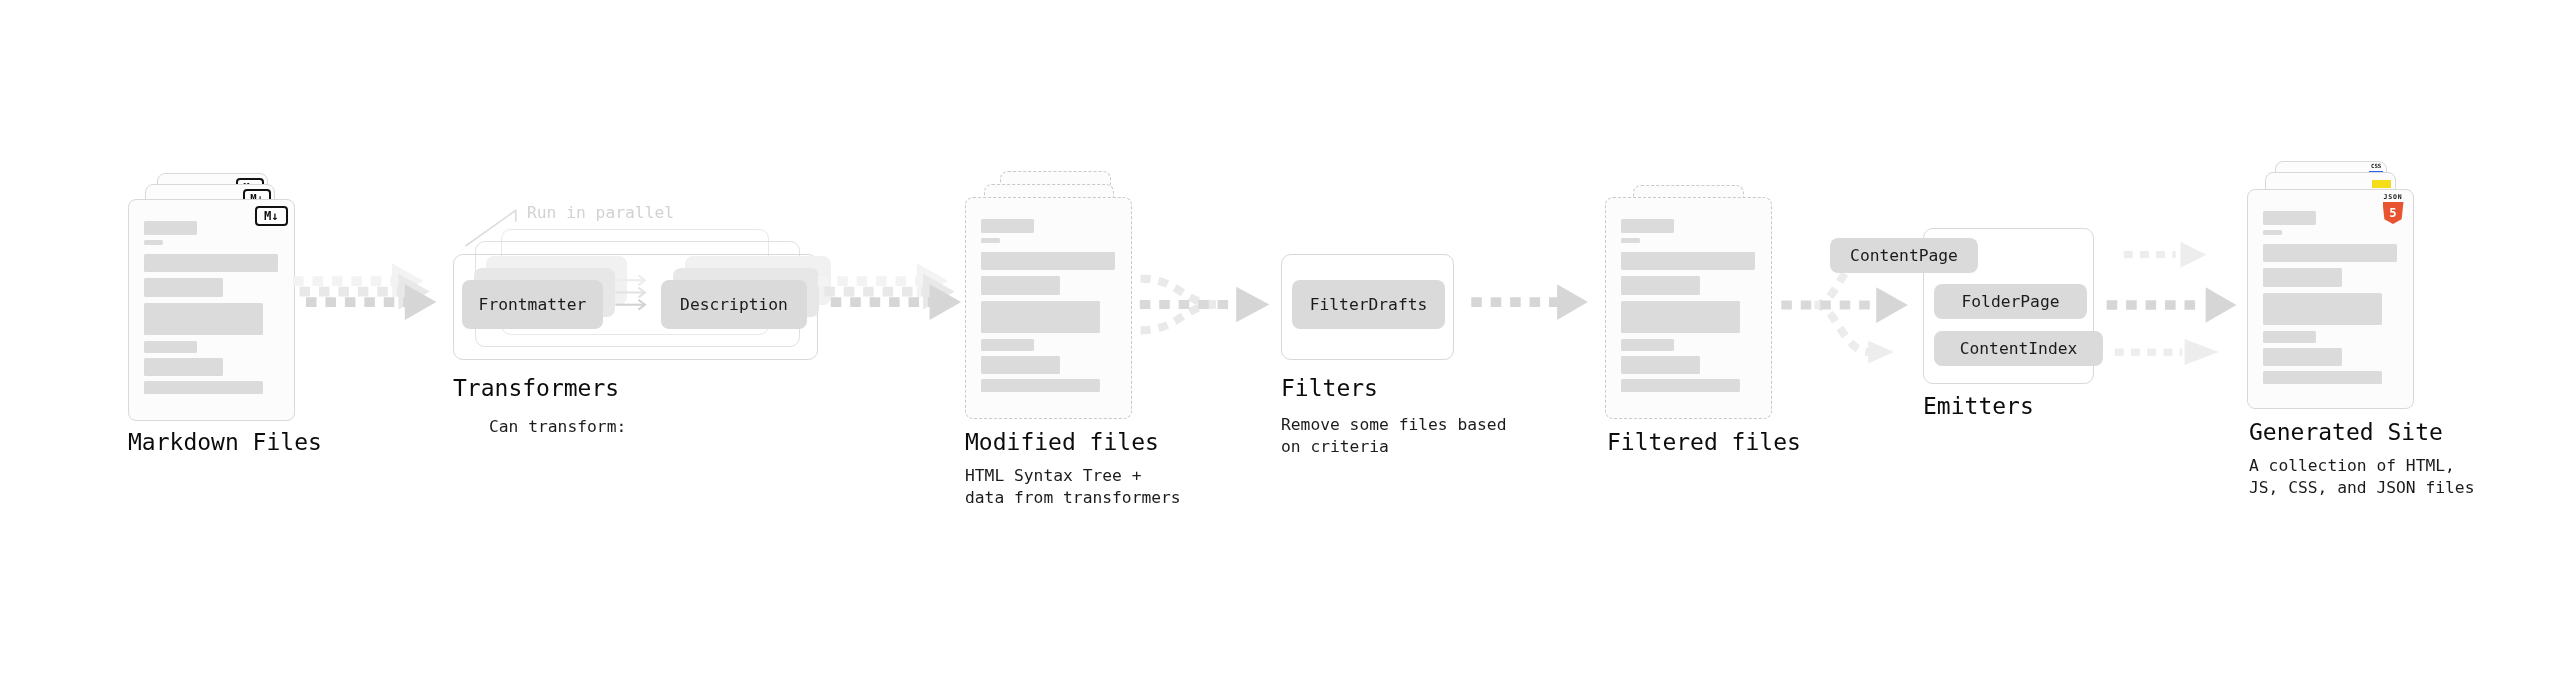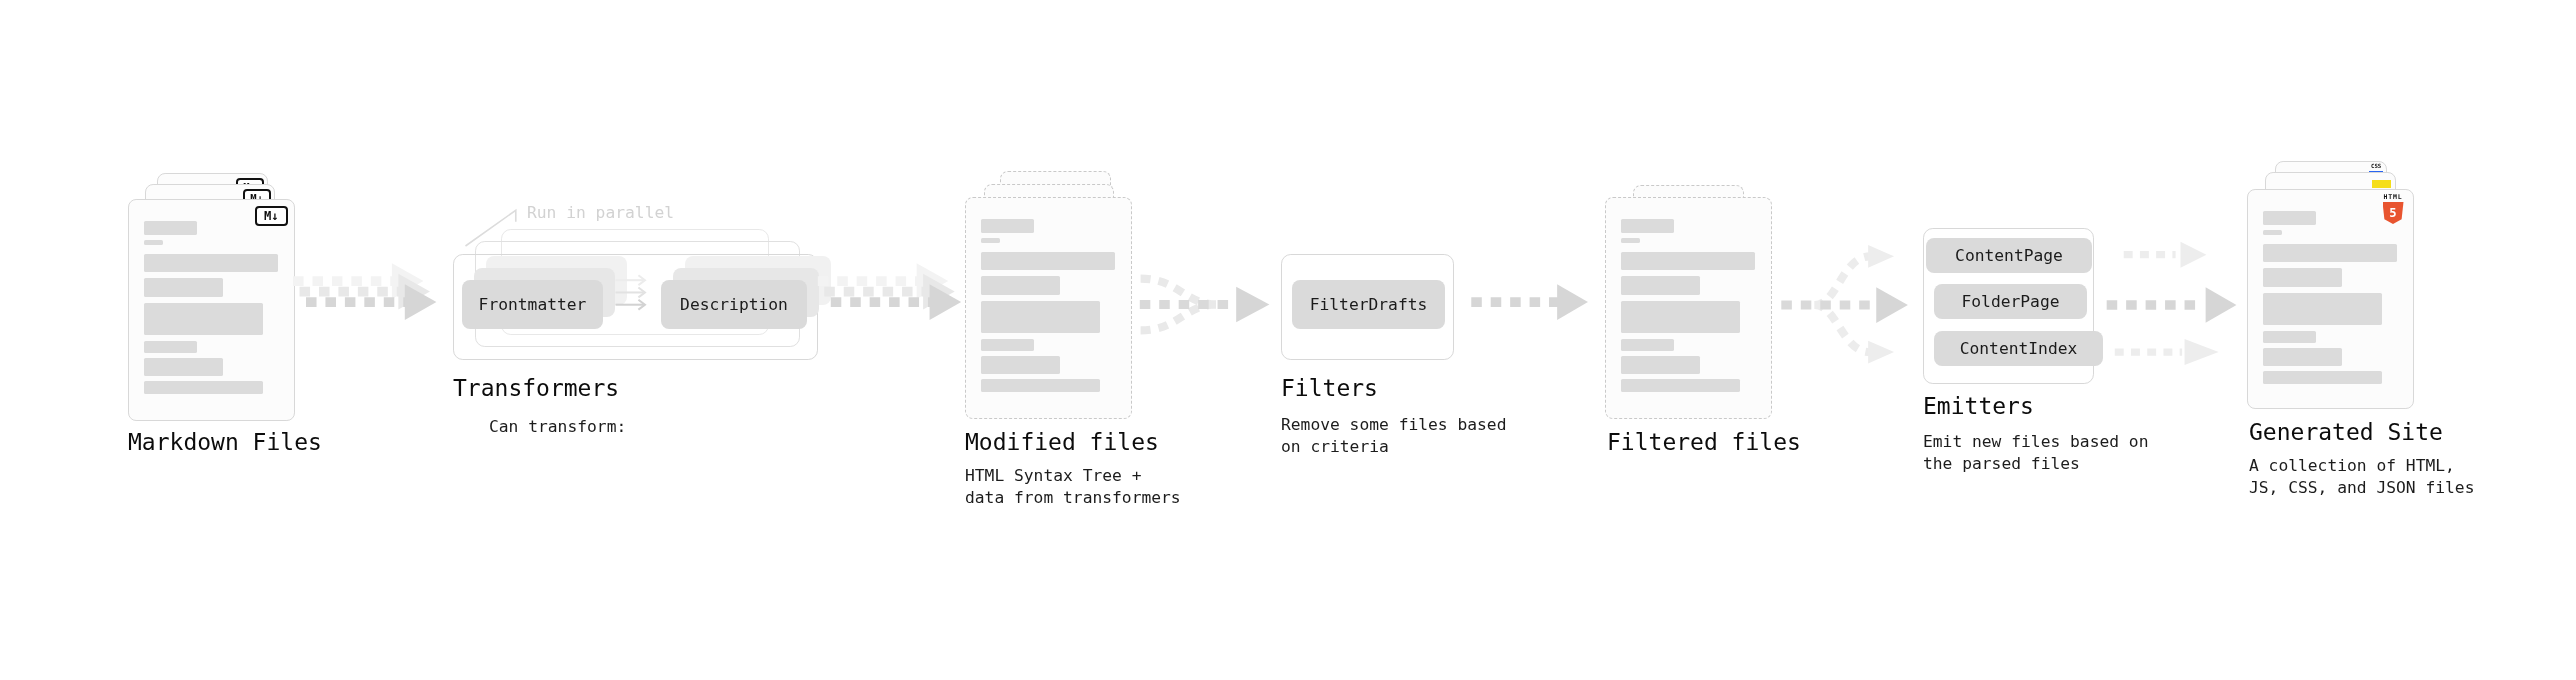--- a/index.html
+++ b/index.html
@@ -198,28 +198,24 @@
   <svg style="left:1774px;top:236px;" width="142" height="130" viewBox="0 0 175 160">
     <path d="M50,85 C78,85 84,25 118,25" fill="none" stroke="#ececec" stroke-width="10" stroke-dasharray="12 10"></path>
     <polygon points="116,11 148,25 116,39" fill="#ededed"></polygon>
     <path d="M50,85 C78,85 84,143 118,143" fill="none" stroke="#ececec" stroke-width="10" stroke-dasharray="12 10"></path>
     <polygon points="116,129 148,143 116,157" fill="#ededed"></polygon>
     <line x1="9" y1="85" x2="128" y2="85" stroke="#d9d9d9" stroke-width="11" stroke-dasharray="13 11"></line>
     <polygon points="126,63 165,85 126,107" fill="#d6d6d6"></polygon>
   </svg>
 
   <div class="gbox" style="left:1923px;top:228px;width:171px;height:156px;"></div>
-  <div class="pill" style="left:1926px;top:238px;width:166px;height:35px;">ContentPage</div>
+  <div class="pill" style="left:1830px;top:238px;width:148px;height:35px;">ContentPage</div>
   <div class="pill" style="left:1934px;top:284px;width:153px;height:35px;">FolderPage</div>
   <div class="pill" style="left:1934px;top:331px;width:169px;height:35px;">ContentIndex</div>
   <div class="node-label" style="left:1923px;top:393px;">Emitters</div>
-  <div class="desc" style="left:1923px;top:431px;">
-    <div>Emit new files based on</div>
-    <div>the parsed files</div>
-  </div>
 
   <svg style="left:2101px;top:236px;" width="146" height="138" viewBox="0 0 180 170">
     <line x1="28" y1="23" x2="92" y2="23" stroke="#ededed" stroke-width="9" stroke-dasharray="11 9"></line>
     <polygon points="98,7 130,23 98,39" fill="#ededed"></polygon>
     <line x1="7" y1="85" x2="120" y2="85" stroke="#d6d6d6" stroke-width="12" stroke-dasharray="13 11"></line>
     <polygon points="129,63 167,85 129,107" fill="#d6d6d6"></polygon>
     <line x1="17" y1="143" x2="100" y2="143" stroke="#ededed" stroke-width="9" stroke-dasharray="11 9"></line>
     <polygon points="103,127 145,143 103,159" fill="#ededed"></polygon>
   </svg>
 
@@ -227,21 +223,21 @@
     <div class="css-badge">
       <div class="css-word">CSS</div>
       <div class="css-bar"></div>
     </div>
   </div>
   <div class="card" style="left:2265px;top:172px;width:131px;height:222px;">
     <div class="js-badge"></div>
   </div>
   <div class="card" style="left:2247px;top:189px;width:167px;height:220px;">
     <div class="html5-logo">
-      <div class="html5-word">HTML</div>
+      <div class="html5-word">JSON</div>
       <div class="html5-shield">5</div>
     </div>
     <div class="skel">
       <div class="s1"></div>
         <div class="s2"></div>
         <div class="s3"></div>
         <div class="s4"></div>
       <div class="s5"></div>
         <div class="s6"></div>
         <div class="s7"></div>

